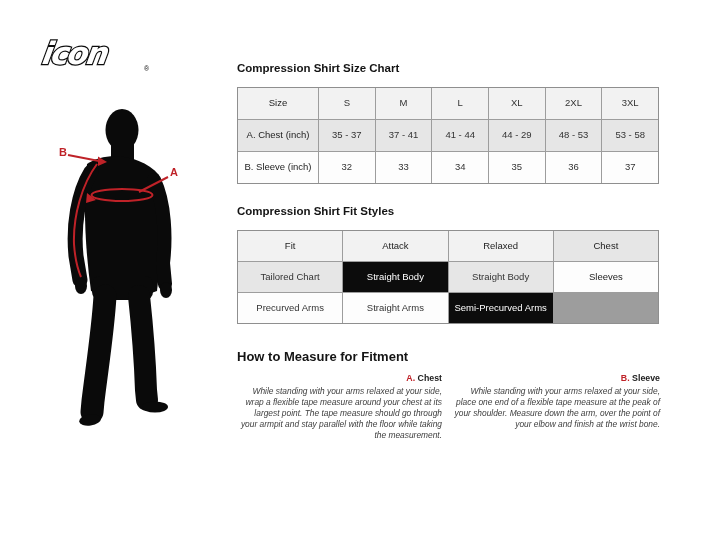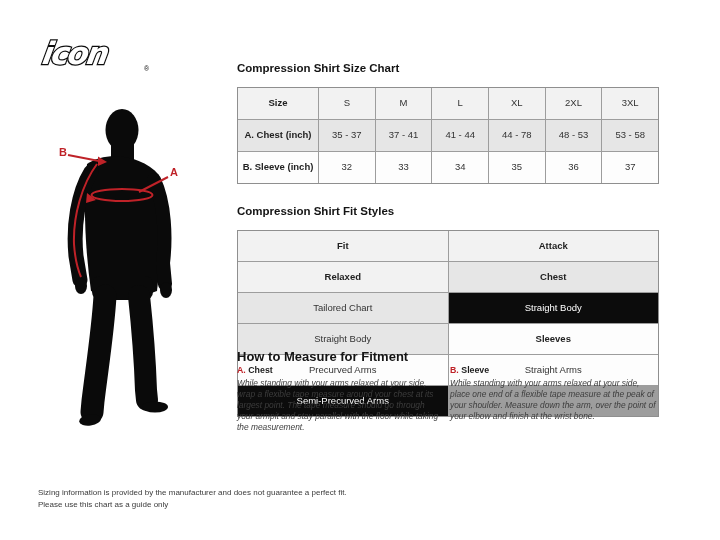--- a/index.html
+++ b/index.html
@@ -38,41 +38,41 @@
   .tbl {
     position: absolute;
     left: 237px;
     width: 422px;
     background: #9d9d9d;
     border: 1px solid #8f8f8f;
     display: grid;
     gap: 1px;
   }
   .tbl-size { top: 87px; grid-template-columns: 80px repeat(6, 1fr); grid-auto-rows: 31px; }
-  .tbl-fit  { top: 230px; grid-template-columns: repeat(2, 1fr); grid-auto-rows: 30px; }
+  .tbl-fit  { top: 230px; grid-template-columns: repeat(4, 1fr); grid-auto-rows: 30px; }
   .cell {
     display: flex;
     align-items: center;
     justify-content: center;
     font-size: 9.5px;
     color: #333333;
     background: #fdfdfd;
     text-align: center;
     line-height: 1.1;
     padding: 0 2px;
   }
-  .cell.bold { font-weight: bold; color: #222222; }
+  .cell.bold { font-weight: normal; color: #222222; }
   
   .bg-light { background: #f2f2f2 !important; }
   .bg-gray  { background: #e6e6e6 !important; }
   .bg-white { background: #fdfdfd !important; }
   .cell.hl  { background: #0c0c0c !important; color: #ffffff; }
 
   
-  .measure-col { position: absolute; top: 365px; }
+  .measure-col { position: absolute; top: 373px; text-align: right; }
   .measure-col.col-a { left: 237px; width: 205px; }
   .measure-col.col-b { left: 450px; width: 210px; }
   .measure-head { font-size: 8.8px; font-weight: bold; color: #1c1c1c; }
   .measure-head .letter { color: #bf2228; }
   .measure-text {
     margin-top: 3px;
     font-size: 8.4px;
     line-height: 1.32;
     color: #3d3d3d;
     font-style: italic;
@@ -153,21 +153,21 @@
     <div class="cell bg-light">M</div>
     <div class="cell bg-light">L</div>
     <div class="cell bg-light">XL</div>
     <div class="cell bg-light">2XL</div>
     <div class="cell bg-light">3XL</div>
 
     <div class="cell bold bg-gray">A. Chest (inch)</div>
     <div class="cell bg-gray">35 - 37</div>
     <div class="cell bg-gray">37 - 41</div>
     <div class="cell bg-gray">41 - 44</div>
-    <div class="cell bg-gray">44 - 78</div>
+    <div class="cell bg-gray">44 - 29</div>
     <div class="cell bg-gray">48 - 53</div>
     <div class="cell bg-gray">53 - 58</div>
 
     <div class="cell bold bg-white">B. Sleeve (inch)</div>
     <div class="cell bg-white">32</div>
     <div class="cell bg-white">33</div>
     <div class="cell bg-white">34</div>
     <div class="cell bg-white">35</div>
     <div class="cell bg-white">36</div>
     <div class="cell bg-white">37</div>
@@ -203,18 +203,14 @@
   </div>
 
   <div class="measure-col col-b">
     <div class="measure-head">
       <span class="letter">B.</span>
       <span>Sleeve</span>
     </div>
     <div class="measure-text">While standing with your arms relaxed at your side, place one end of a flexible tape measure at the peak of your shoulder. Measure down the arm, over the point of your elbow and finish at the wrist bone.</div>
   </div>
 
-  <div class="footer">
-    <div>Sizing information is provided by the manufacturer and does not guarantee a perfect fit.</div>
-    <div>Please use this chart as a guide only</div>
-  </div>
 
 </div>
 
 </body></html>

